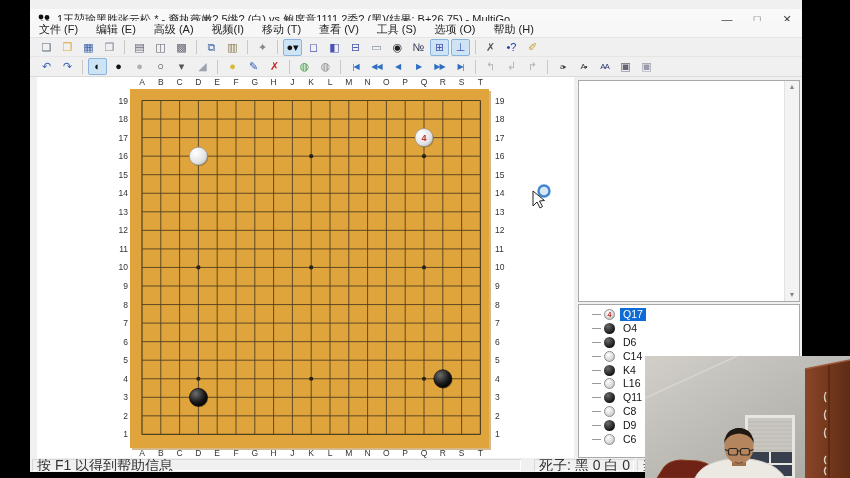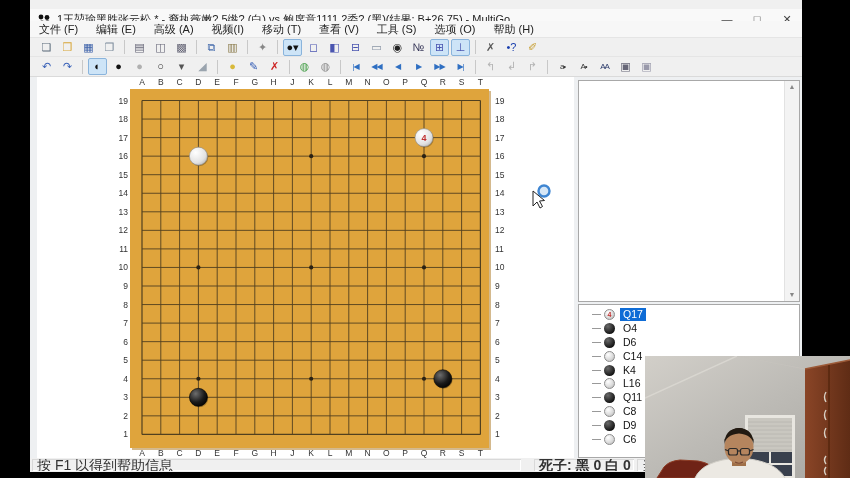--- a/index.html
+++ b/index.html
@@ -35,21 +35,21 @@
   .tree-dash{width:9px;height:1px;background:#999;margin-right:3px;flex:0 0 auto;}
   .tree-stone{width:11px;height:11px;border-radius:50%;flex:0 0 auto;box-sizing:border-box;font-size:7px;font-weight:bold;text-align:center;line-height:10px;}
   .tree-stone.white{background:radial-gradient(circle at 35% 30%,#ffffff 0%,#dcdcdc 55%,#b2b2b2 100%);border:1px solid #8d8d8d;color:#c03030;}
   .tree-stone.black{background:radial-gradient(circle at 35% 30%,#6a6a6a 0%,#161616 70%,#000 100%);color:#fff;}
   .tree-label{font-size:10.5px;color:#111;margin-left:5px;padding:0 3px;line-height:13px;}
   .tree-label.selected{background:#0f6cd6;color:#fff;}
   
   .statusbar{position:absolute;left:0;top:458px;width:100%;height:14px;background:#f0f0f0;display:flex;}
   .cell{height:12px;margin-top:1px;font-size:14px;color:#333;line-height:12px;padding:0 5px;box-shadow:inset 1px 1px 0 #d9d9d9, inset -1px -1px 0 #ffffff;white-space:nowrap;overflow:hidden;box-sizing:border-box;}
   .cell.grow{flex:1 1 auto;margin-left:2px;}
-  .cell.c2{flex:0 0 100px;margin-left:13px;font-weight:bold;}
+  .cell.c2{flex:0 0 100px;margin-left:13px;}
   .cell.c3{flex:0 0 165px;margin-left:3px;}
   
   .webcam{position:absolute;left:645px;top:356px;width:205px;height:122px;z-index:9;overflow:hidden;background:#b5b3ae;}
   .cursor-svg{position:absolute;left:490px;top:106px;width:26px;height:28px;}
 </style>
 </head>
 <body>
 
 <div class="stage">
   <div class="app">

